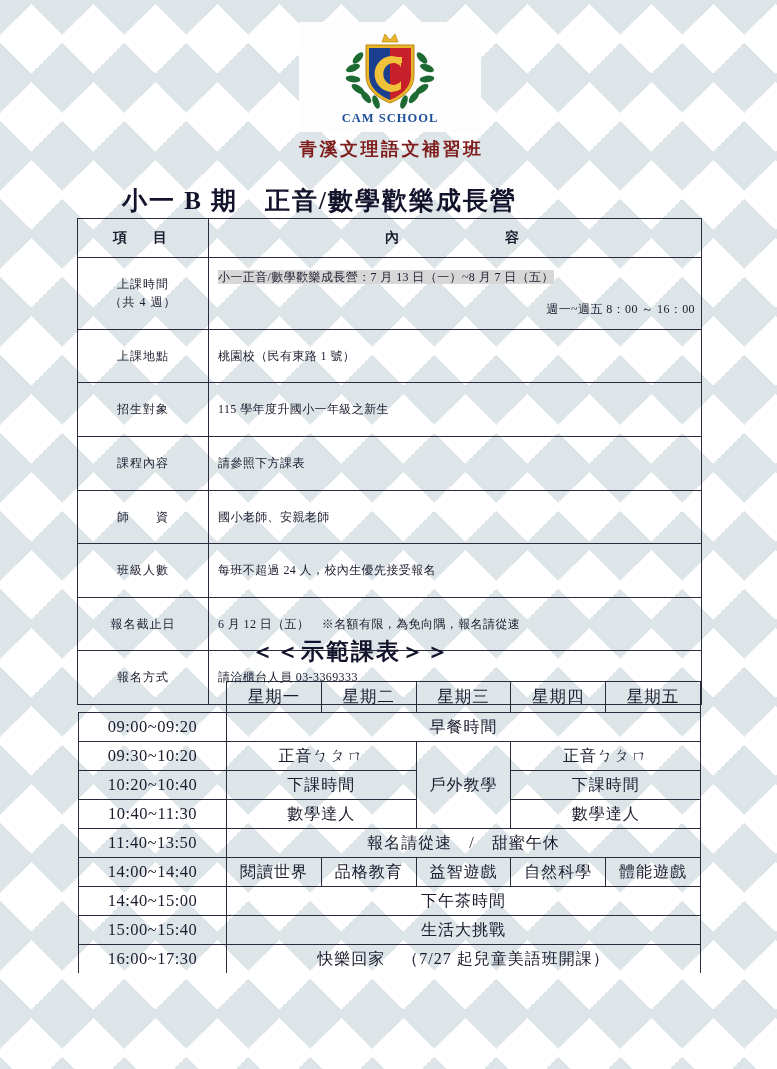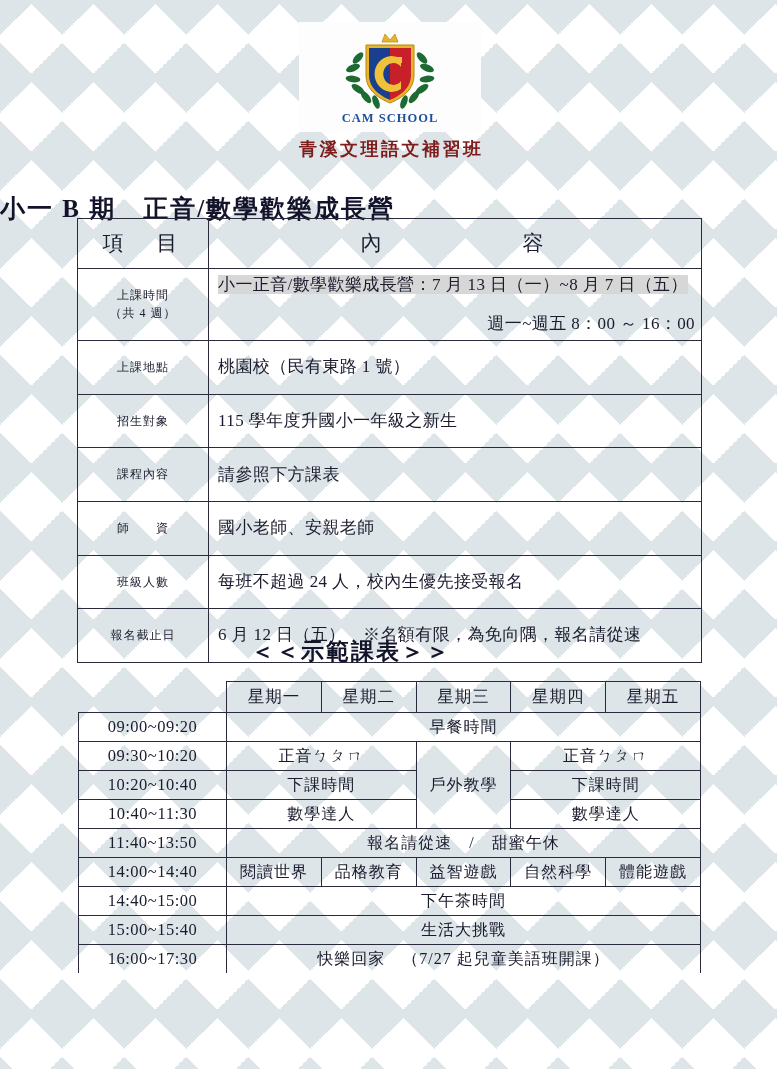--- a/index.html
+++ b/index.html
@@ -65,22 +65,23 @@
     font-weight: bold;
     letter-spacing: 2.5px;
     color: #7f1d1d;
     white-space: nowrap;
   }
 
   
   .main-title {
     position: absolute;
     left: 0;
-    top: 192px;
+    top: 184px;
     width: 639px;
+    text-align: center;
     font-size: 25px;
     font-weight: bold;
     letter-spacing: 2px;
     color: #13132b;
   }
 
   
   .info-table {
     position: absolute;
     left: 77px;
@@ -98,30 +99,30 @@
   .info-table td.k {
     width: 131px;
     text-align: center;
     font-size: 12px;
     letter-spacing: 1px;
     padding: 17px 2px;
     line-height: 1.55;
   }
   .info-table td.v {
     padding: 3px 0 3px 9px;
-    font-size: 17px;
+    font-size: 12px;
     letter-spacing: 0.4px;
     line-height: 1.55;
   }
   .info-table tr.head td {
-    font-size: 21px;
+    font-size: 14px;
     text-align: center;
     letter-spacing: 6px;
     padding: 8px 2px;
-    font-weight: normal;
+    font-weight: bold;
   }
   .info-table tr.head td.v { padding-left: 2px; }
   .row-time .v { padding: 2px 10px 3px 9px; }
   .hl {
     background: #d7d7d7;
   }
   .line2 {
     display: block;
     text-align: right;
     padding-right: 6px;
@@ -262,20 +263,24 @@
       <td class="v">國小老師、安親老師</td>
     </tr>
     <tr>
       <td class="k">班級人數</td>
       <td class="v">每班不超過 24 人，校內生優先接受報名</td>
     </tr>
     <tr>
       <td class="k">報名截止日</td>
       <td class="v">6 月 12 日（五）　※名額有限，為免向隅，報名請從速</td>
     </tr>
+    <tr>
+      <td class="k">報名方式</td>
+      <td class="v">請洽櫃台人員  03-3369333</td>
+    </tr>
   </tbody>
 </table>
 
 <div class="sched-title">＜＜示範課表＞＞</div>
 
 <table class="sched-table">
   <colgroup>
     <col class="c-time">
       <col class="c-day">
       <col class="c-day">

